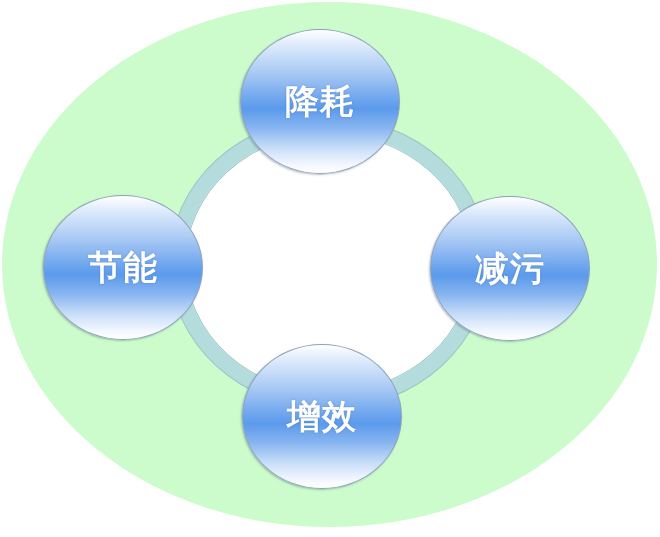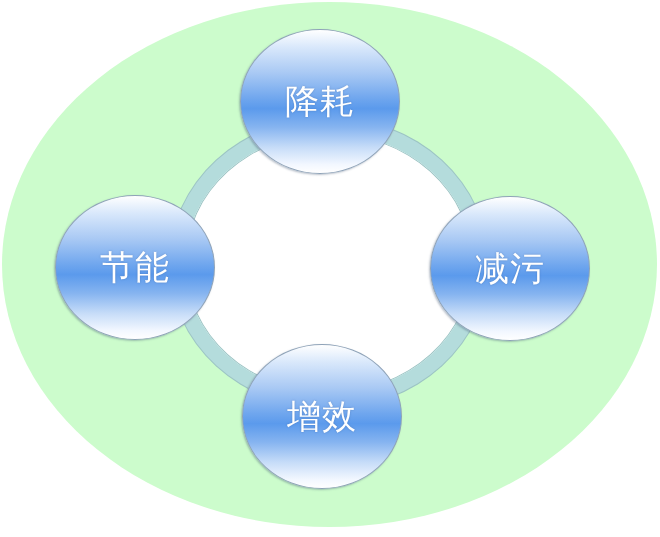--- a/index.html
+++ b/index.html
@@ -14,27 +14,28 @@
     border:15px solid #b4dcdc; background:#ffffff;
     box-shadow: 0 0 0 1px #9cc4c4, inset 0 0 0 1px #9cc4c4;
   }
   .node {
     position:absolute; width:160px; height:145px; border-radius:50%;
     box-sizing:border-box; border:1px solid #8fa3b8;
     background: linear-gradient(to bottom,
       #ffffff 0%, #d9e8fb 12%, #a9c9f4 30%, #6fa6ee 48%, #5b9aec 55%, #86b4f0 68%, #c6dcf8 82%, #f2f7ff 94%, #ffffff 100%);
     display:flex; align-items:center; justify-content:center;
     box-shadow: -1px 1px 2px rgba(60,80,110,0.35);
+    font-weight: bold;
   }
   .node-label {
     color:#ffffff; font-size:34px; letter-spacing:1px;
     text-shadow: 0 0 2px rgba(40,70,120,0.35);
   }
   #node-top    { left:240px; top:29px; }
-  #node-left   { left:55px;  top:195px; }
+  #node-left   { left:43px;  top:195px; }
   #node-right  { left:430px; top:196px;justify-content:center; }
   #node-bottom { left:242px; top:344px; }
 </style>
 </head>
 <body>
 
 <div class="bg-ellipse"></div>
 <div class="ring"></div>
 
 <div class="node" id="node-top">

